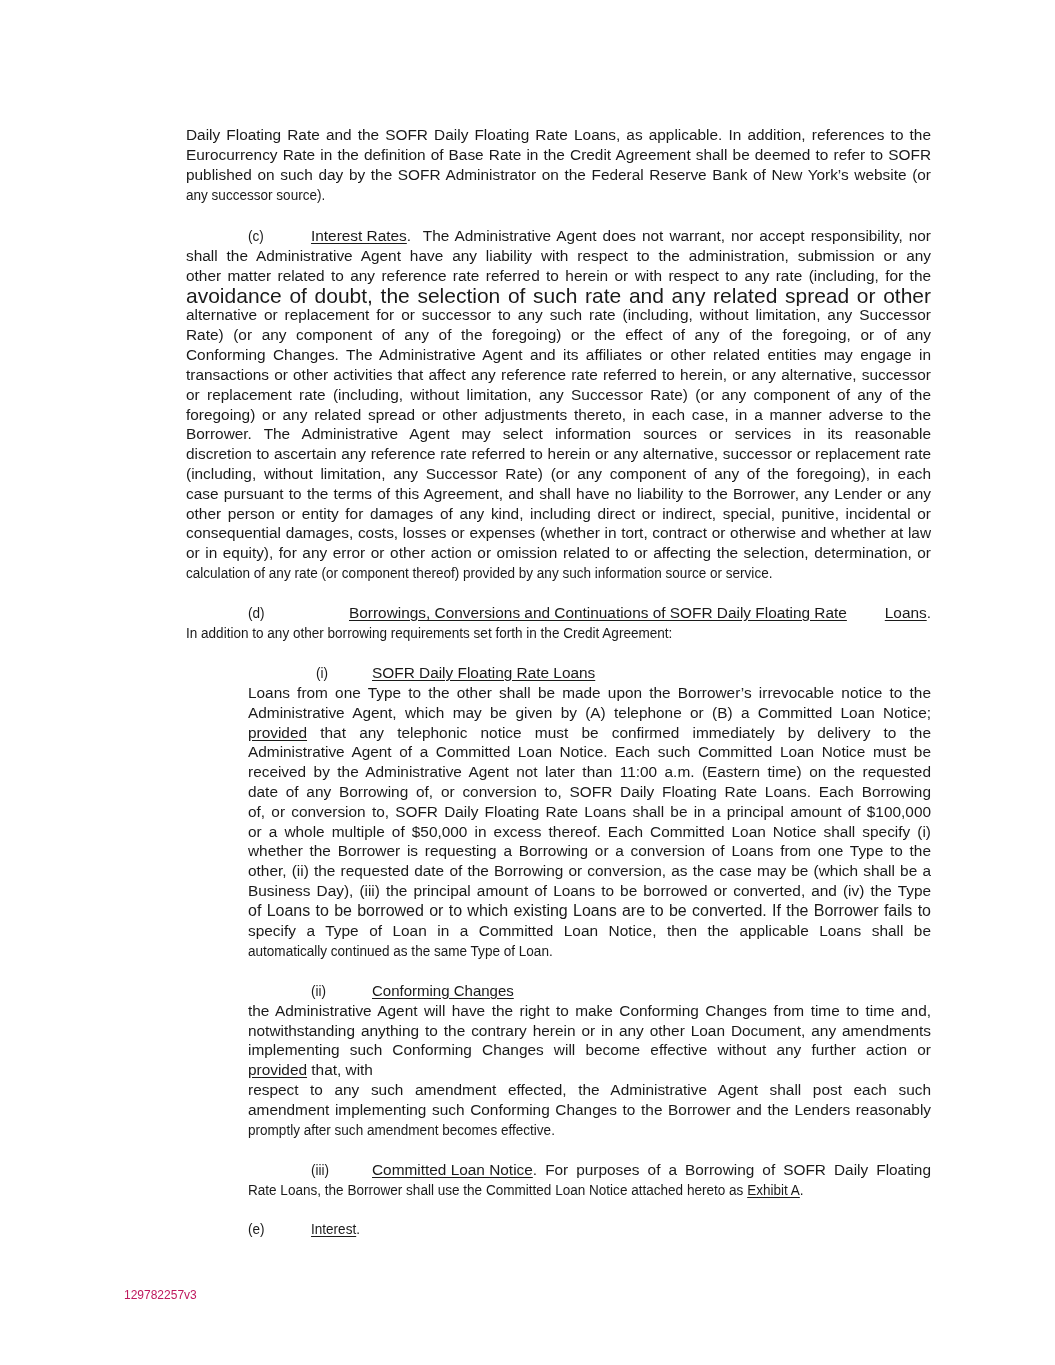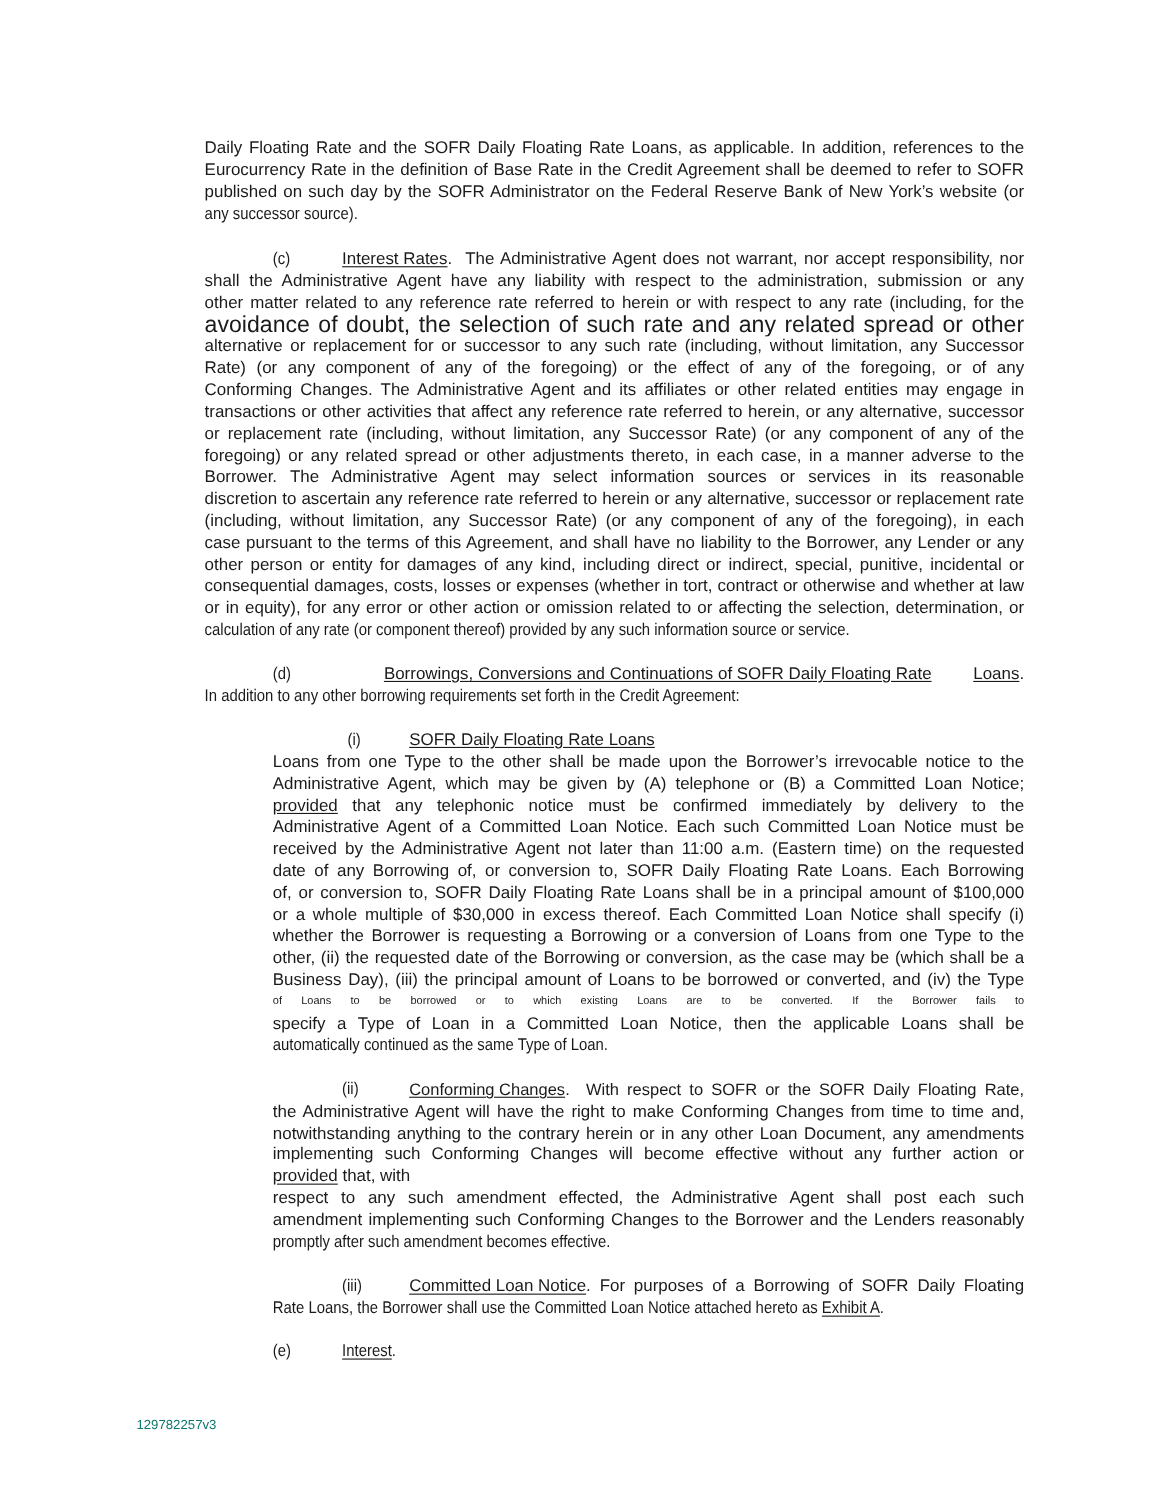--- a/index.html
+++ b/index.html
@@ -10,21 +10,21 @@
     font-family: "Liberation Sans", sans-serif;
     font-size: 15.4px;
     line-height: 19.8px;
     height: 20px;
     color: #1a1a1a;
     white-space: nowrap;
     transform-origin: 0 0;
   }
   .just { text-align: justify; text-align-last: justify; white-space: normal; overflow: hidden; }
   .u { text-decoration: underline; text-underline-offset: 2px; }
-  .footer { position: absolute; left: 124px; top: 1288px; font-family: "Liberation Sans", sans-serif; font-size: 12px; color: #0f766e; }
+  .footer { position: absolute; left: 124px; top: 1288px; font-family: "Liberation Sans", sans-serif; font-size: 12px; color: #be185d; }
 </style>
 </head>
 <body>
 
 <div class="page">
 
   <div>
     <div class="line just" style="left: 186px; top: 125px; width: 745px; font-size: 15.4px;">Daily Floating Rate and the SOFR Daily Floating Rate Loans, as applicable.  In addition, references to the</div>
     <div class="line just" style="left: 186px; top: 145px; width: 745px; font-size: 15.4px;">Eurocurrency Rate in the definition of Base Rate in the Credit Agreement shall be deemed to refer to SOFR</div>
     <div class="line just" style="left: 186px; top: 165px; width: 745px; font-size: 15.4px;">published on such day by the SOFR Administrator on the Federal Reserve Bank of New York’s website (or</div>
@@ -72,34 +72,33 @@
       <div class="line just" style="left: 248px; top: 683px; width: 683px; font-size: 15.4px;">Loans from one Type to the other shall be made upon the Borrower’s irrevocable notice to the</div>
       <div class="line just" style="left: 248px; top: 703px; width: 683px; font-size: 15.4px;">Administrative Agent, which may be given by (A) telephone or (B) a Committed Loan Notice;</div>
       <div class="line" style="left: 248px; top: 723px; width: 683px; display: flex; font-size: 15.4px;">
         <span class="u">provided</span>
         <span style="flex:1;text-align:justify;text-align-last:justify;white-space:pre;"> that any telephonic notice must be confirmed immediately by delivery to the</span>
       </div>
       <div class="line just" style="left: 248px; top: 742px; width: 683px; font-size: 15.4px;">Administrative Agent of a Committed Loan Notice. Each such Committed Loan Notice must be</div>
       <div class="line just" style="left: 248px; top: 762px; width: 683px; font-size: 15.4px;">received by the Administrative Agent not later than 11:00 a.m. (Eastern time) on the requested</div>
       <div class="line just" style="left: 248px; top: 782px; width: 683px; font-size: 15.4px;">date of any Borrowing of, or conversion to, SOFR Daily Floating Rate Loans.  Each Borrowing</div>
       <div class="line just" style="left: 248px; top: 802px; width: 683px; font-size: 15.4px;">of, or conversion to, SOFR Daily Floating Rate Loans shall be in a principal amount of $100,000</div>
-      <div class="line just" style="left: 248px; top: 822px; width: 683px; font-size: 15.4px;">or a whole multiple of $30,000 in excess thereof.  Each Committed Loan Notice shall specify (i)</div>
+      <div class="line just" style="left: 248px; top: 822px; width: 683px; font-size: 15.4px;">or a whole multiple of $50,000 in excess thereof.  Each Committed Loan Notice shall specify (i)</div>
       <div class="line just" style="left: 248px; top: 841px; width: 683px; font-size: 15.4px;">whether the Borrower is requesting a Borrowing or a conversion of Loans from one Type to the</div>
       <div class="line just" style="left: 248px; top: 861px; width: 683px; font-size: 15.4px;">other, (ii) the requested date of the Borrowing or conversion, as the case may be (which shall be a</div>
       <div class="line just" style="left: 248px; top: 881px; width: 683px; font-size: 15.4px;">Business Day), (iii) the principal amount of Loans to be borrowed or converted, and (iv) the Type</div>
-      <div class="line just" style="left: 248px; top: 901px; width: 683px; font-size: 10px;">of Loans to be borrowed or to which existing Loans are to be converted.  If the Borrower fails to</div>
+      <div class="line just" style="left: 248px; top: 901px; width: 683px; font-size: 16px;">of Loans to be borrowed or to which existing Loans are to be converted.  If the Borrower fails to</div>
       <div class="line just" style="left: 248px; top: 921px; width: 683px; font-size: 15.4px;">specify a Type of Loan in a Committed Loan Notice, then the applicable Loans shall be</div>
       <div class="line" style="left: 248px; top: 941px; transform: scaleX(0.88);">automatically continued as the same Type of Loan.</div>
     </div>
 
     <div>
       <span class="line" style="left: 311px; top: 981px; transform: scaleX(0.88);">(ii)</span>
       <div class="line" style="left: 372px; top: 981px; width: 559px; display: flex; font-size: 15px;">
         <span class="u">Conforming Changes</span>
-        <span style="flex:1;text-align:justify;text-align-last:justify;white-space:pre;">.  With respect to SOFR or the SOFR Daily Floating Rate,</span>
       </div>
       <div class="line just" style="left: 248px; top: 1001px; width: 683px; font-size: 15.4px;">the Administrative Agent will have the right to make Conforming Changes from time to time and,</div>
       <div class="line just" style="left: 248px; top: 1021px; width: 683px; font-size: 15.4px;">notwithstanding anything to the contrary herein or in any other Loan Document, any amendments</div>
       <div class="line just" style="left: 248px; top: 1040px; width: 683px; font-size: 15.4px;">implementing such Conforming Changes will become effective without any further action or</div>
       <div class="line" style="left: 248px; top: 1060px; width: 683px; display: flex; font-size: 15.4px;">
         <span class="u">provided</span>
         <span style="white-space:pre;"> that, with</span>
       </div>
       <div class="line just" style="left: 248px; top: 1080px; width: 683px; font-size: 15.4px;">respect to any such amendment effected, the Administrative Agent shall post each such</div>
       <div class="line just" style="left: 248px; top: 1100px; width: 683px; font-size: 15.4px;">amendment implementing such Conforming Changes to the Borrower and the Lenders reasonably</div>

